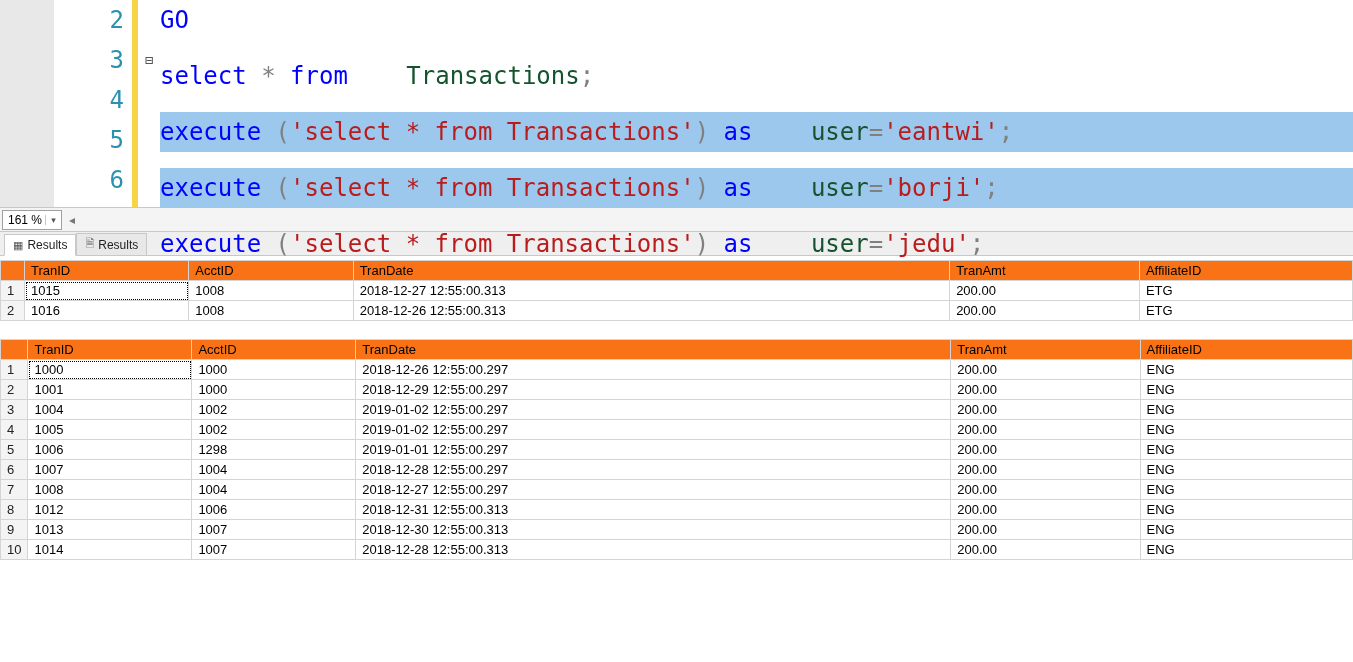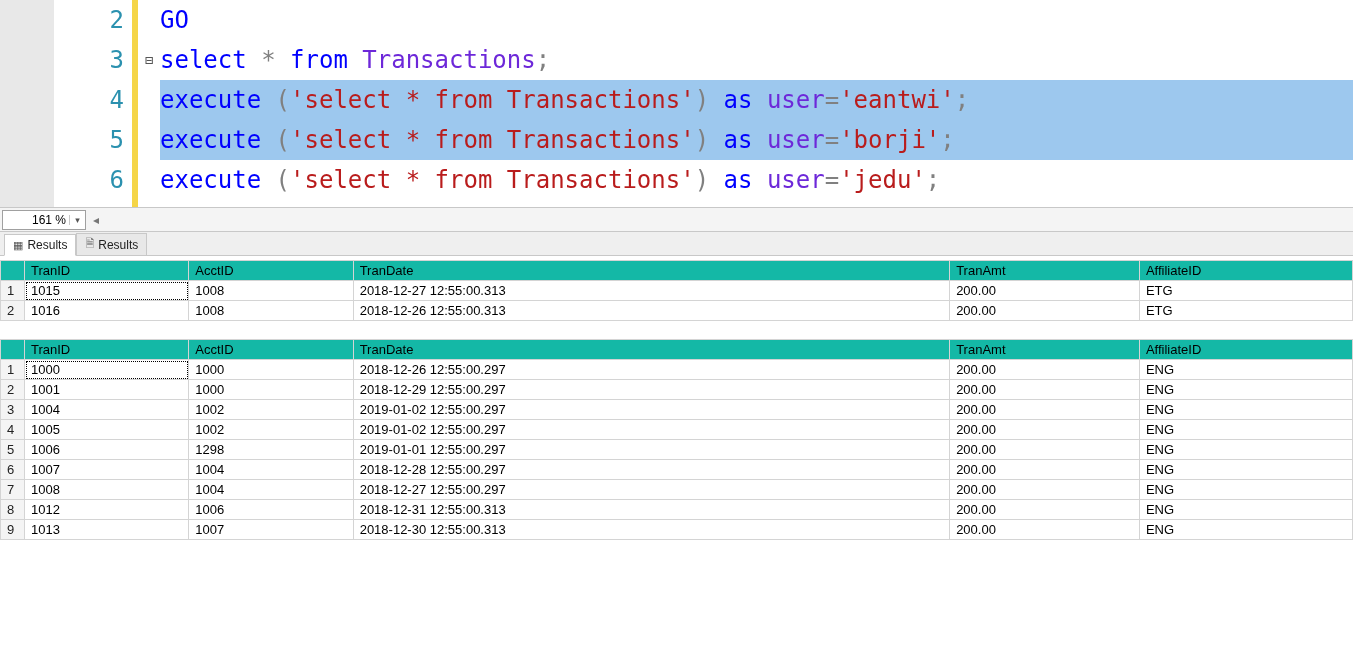--- a/index.html
+++ b/index.html
@@ -62,48 +62,48 @@
     color: #555;
   }
   .code-lines {
     flex: 1;
     display: flex;
     flex-direction: column;
     white-space: pre;
     font-family: Consolas, monospace;
     font-size: 24px;
     line-height: 40px;
+    gap: 16px;
   }
   .code-line { height: 40px; position: relative; }
   .code-line.selected {
     background: #9dc8ee;
   }
   .tok-kw { color: #0000ff; }
   .tok-op { color: #808080; }
   .tok-str { color: #b91c1c; }
-  .tok-id { color: #6d28d9; }
+  .tok-id { color: #14532d; margin-left: 44px; }
   .tok-punc { color: #808080; }
 
   
   .zoom-row {
     display: flex;
     align-items: center;
     height: 24px;
     background: #f4f4f4;
     border-bottom: 1px solid #c8c8c8;
   }
   .zoom-combo {
     display: flex;
     align-items: center;
     border: 1px solid #a0a0a0;
     background: #fff;
     height: 20px;
     margin-left: 2px;
     font-size: 12px;
-    padding-left: 24px;
   }
   .zoom-text { padding: 0 3px 0 5px; min-width: 42px; }
   .zoom-caret {
     width: 16px;
     text-align: center;
     border-left: 1px solid #c8c8c8;
     color: #555;
     font-size: 9px;
   }
   .scroll-left-btn {
@@ -155,21 +155,21 @@
     margin: 4px 0 14px 0;
     font-size: 13px;
   }
   .grid th, .grid td {
     border: 1px solid #d4d4d4;
     padding: 2px 6px;
     text-align: left;
     white-space: nowrap;
   }
   .grid th {
-    background: #14b8a6;
+    background: #f97316;
     font-weight: normal;
   }
   .rownum {
     background: #f4f4f4;
     text-align: center;
     min-width: 24px;
     color:#222;
   }
   .corner {
     background: #f4f4f4;
@@ -338,17 +338,25 @@
             <td class="col-AffiliateID">ENG</td>
           </tr>
           <tr>
             <td class="rownum">9</td>
             <td class="col-TranID">1013</td>
             <td class="col-AcctID">1007</td>
             <td class="col-TranDate">2018-12-30 12:55:00.313</td>
             <td class="col-TranAmt">200.00</td>
             <td class="col-AffiliateID">ENG</td>
           </tr>
+          <tr>
+            <td class="rownum">10</td>
+            <td class="col-TranID">1014</td>
+            <td class="col-AcctID">1007</td>
+            <td class="col-TranDate">2018-12-28 12:55:00.313</td>
+            <td class="col-TranAmt">200.00</td>
+            <td class="col-AffiliateID">ENG</td>
+          </tr>
         </tbody>
       </table>
     </div>
 
 </div>
 
 </body></html>

